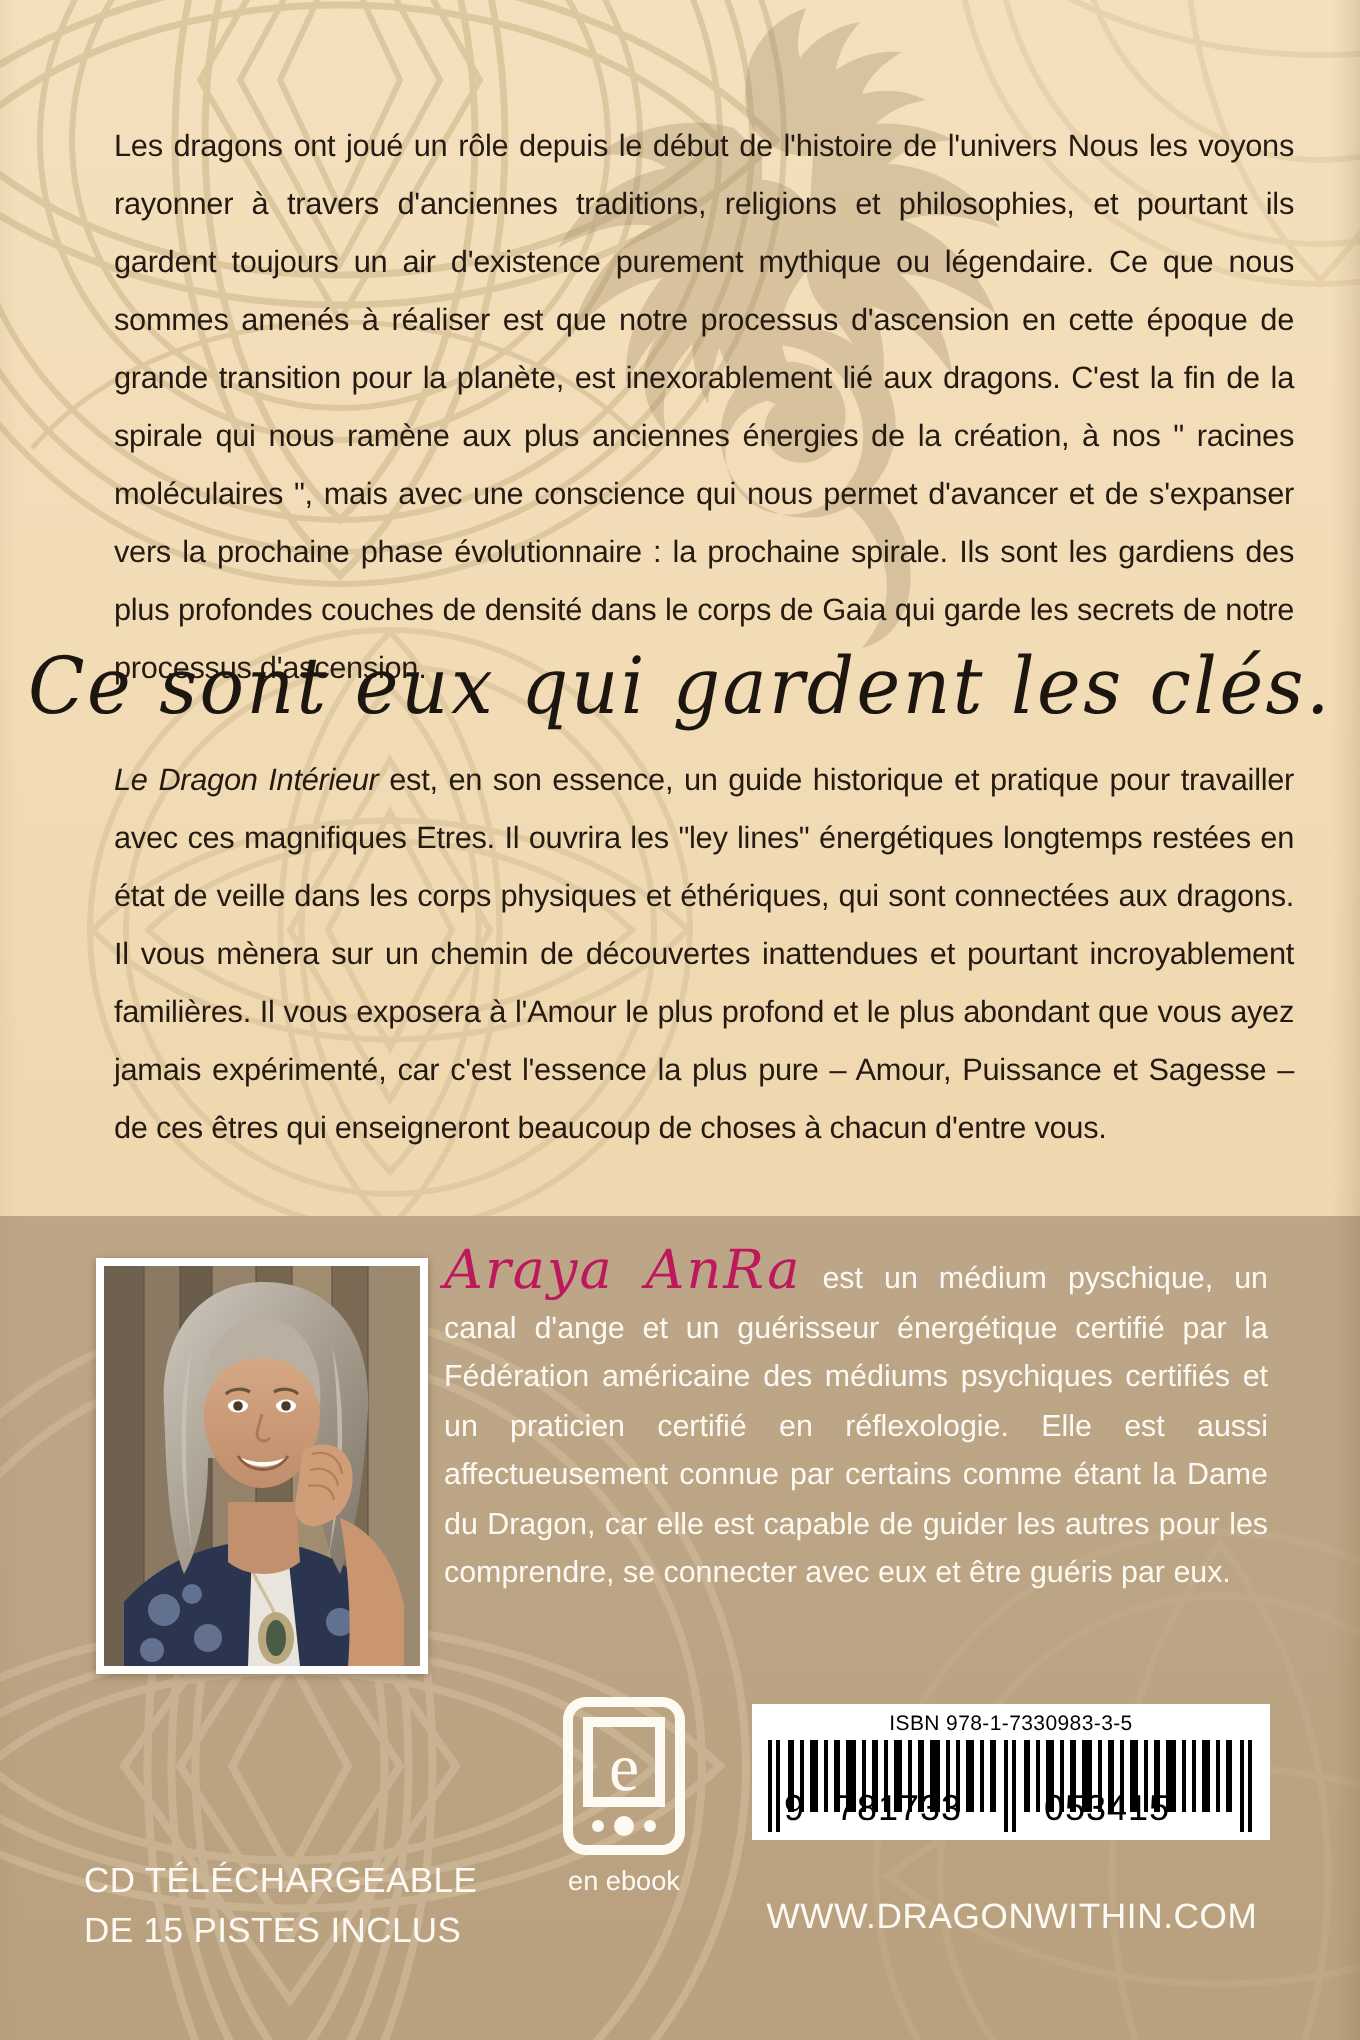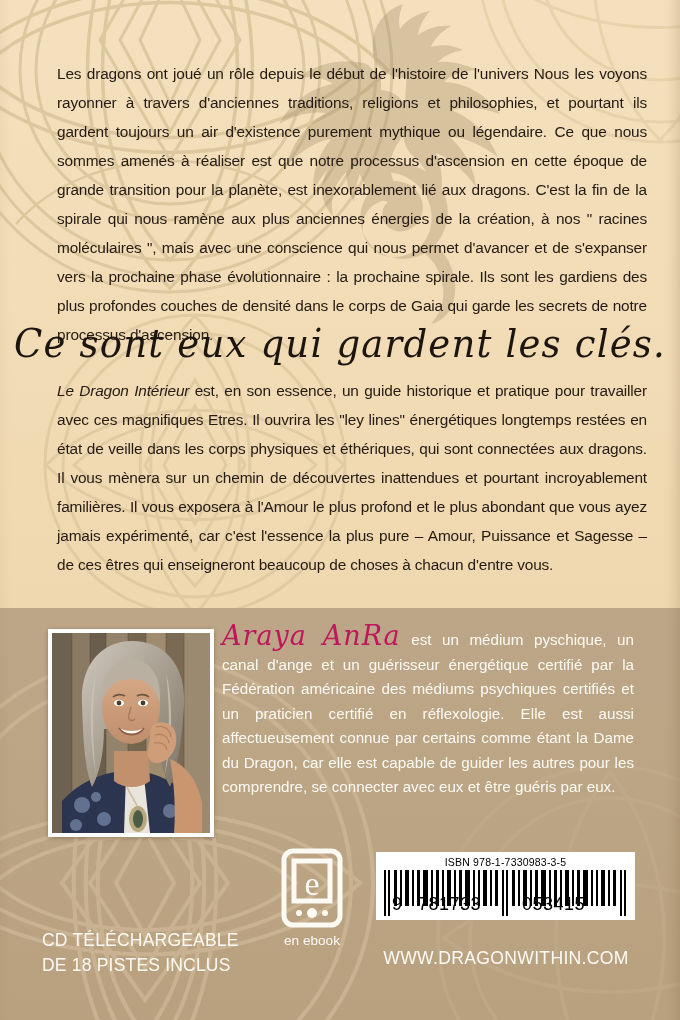--- a/index.html
+++ b/index.html
@@ -342,21 +342,21 @@
           <path d="M118,126 C134,132 146,148 150,170 L150,200 L122,200 C124,176 122,148 118,126 Z" fill="#c9966f"></path>
         </g>
       </svg>
     </div>
   </div>
 
   <div class="bio"><span class="authname">Araya  AnRa</span><span> est un médium pyschique, un canal d'ange et un guérisseur énergétique certifié par la Fédération américaine des médiums psychiques certifiés et un praticien certifié en réflexologie. Elle est aussi affectueusement connue par certains comme étant la Dame du Dragon, car elle est capable de guider les autres pour les comprendre, se connecter avec eux et être guéris par eux.</span></div>
 
   <div class="cdtext">
     <div>CD TÉLÉCHARGEABLE</div>
-    <div>DE 18 PISTES INCLUS</div>
+    <div>DE 15 PISTES INCLUS</div>
   </div>
 
   <div class="ebook">
     <div>
       <svg width="62" height="80" viewBox="0 0 62 80" style="margin:0 auto;display:block;">
         <rect x="3" y="3" width="56" height="74" rx="9" ry="9" fill="none" stroke="#fdfaf4" stroke-width="5"></rect>
         <rect x="13" y="13" width="36" height="40" fill="none" stroke="#fdfaf4" stroke-width="5"></rect>
         <text x="31" y="47" text-anchor="middle" font-family="'Liberation Serif', serif" font-size="34" fill="#fdfaf4">e</text>
         <circle cx="18" cy="65" r="3" fill="#fdfaf4"></circle>
         <circle cx="31" cy="65" r="5" fill="#fdfaf4"></circle>

